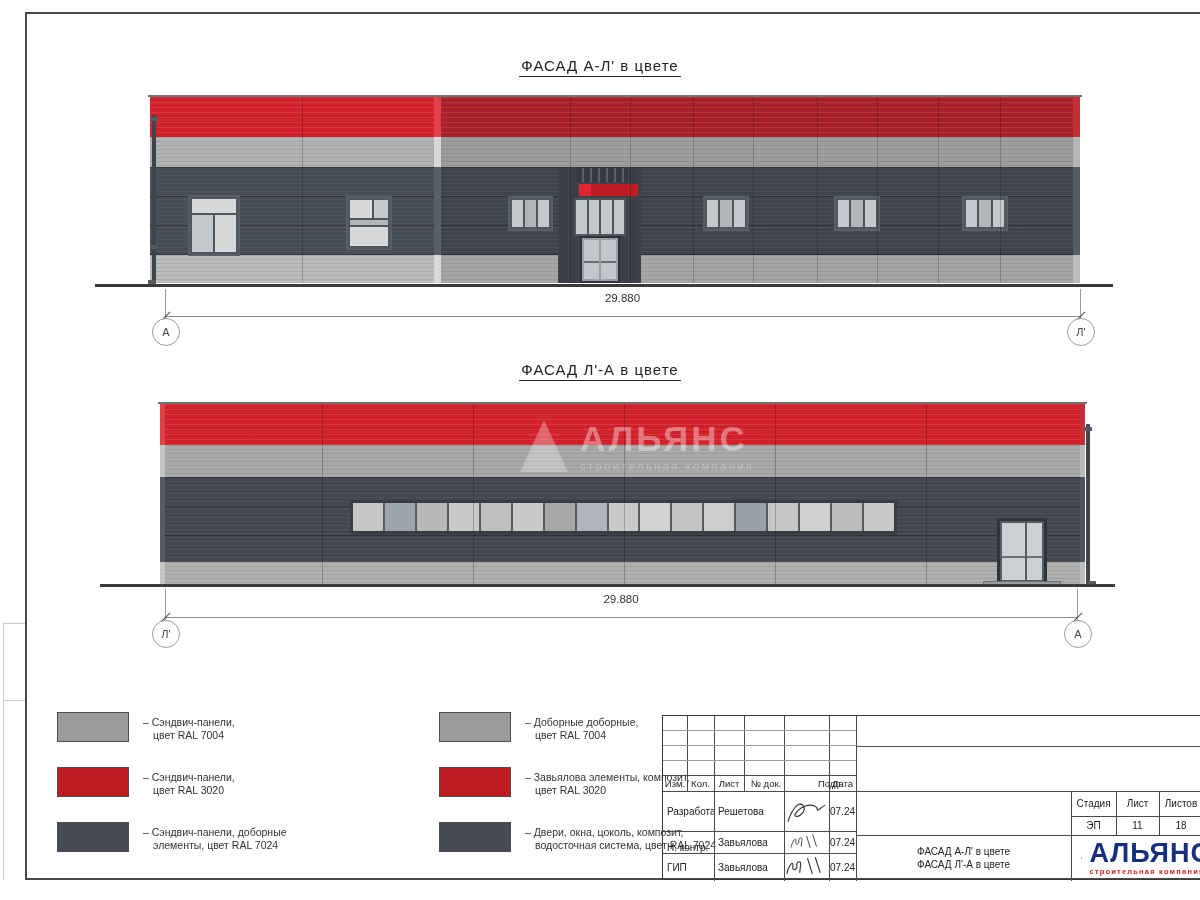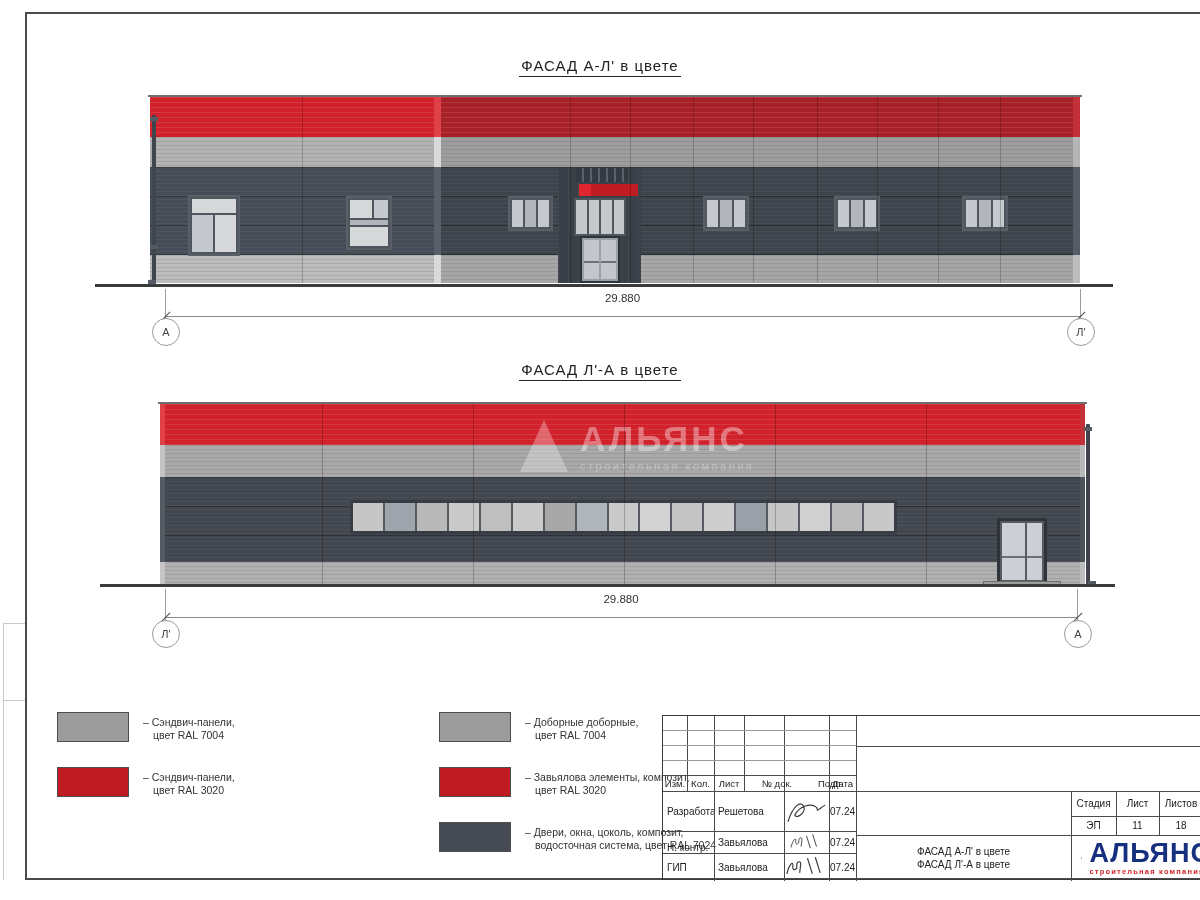--- a/index.html
+++ b/index.html
@@ -297,20 +297,27 @@
         <div class="legend-label">
           <div class="legend-line">– Сэндвич-панели,</div>
           <div class="legend-line indent">цвет RAL 7004</div>
         </div>
       </div>
       <div class="legend-row">
         <div class="legend-swatch" style="background: rgb(192, 27, 35);"></div>
         <div class="legend-label">
           <div class="legend-line">– Сэндвич-панели,</div>
           <div class="legend-line indent">цвет RAL 3020</div>
+        </div>
+      </div>
+      <div class="legend-row">
+        <div class="legend-swatch" style="background: rgb(69, 74, 84);"></div>
+        <div class="legend-label">
+          <div class="legend-line">– Сэндвич-панели, доборные</div>
+          <div class="legend-line indent">элементы, цвет RAL 7024</div>
         </div>
       </div>
     </div>
     <div class="legend-col">
       <div class="legend-row">
         <div class="legend-swatch" style="background: rgb(156, 156, 156);"></div>
         <div class="legend-label">
           <div class="legend-line">– Доборные доборные,</div>
           <div class="legend-line indent">цвет RAL 7004</div>
         </div>
@@ -369,21 +376,21 @@
     <div class="tb-line" style="left: 0px; top: 59px; width: 193px; height: 1px;"></div>
     <div class="tb-line" style="left: 0px; top: 75px; width: 540px; height: 1px;"></div>
     <div class="tb-line" style="left: 193px; top: 30px; width: 347px; height: 1px;"></div>
     <div class="tb-line" style="left: 408px; top: 100px; width: 132px; height: 1px;"></div>
     <div class="tb-line" style="left: 0px; top: 115px; width: 193px; height: 1px;"></div>
     <div class="tb-line" style="left: 193px; top: 119px; width: 347px; height: 1px;"></div>
     <div class="tb-line" style="left: 0px; top: 137px; width: 193px; height: 1px;"></div>
     <div class="tb-cell" style="left: 0px; top: 59px; width: 24px; height: 16px;">Изм.</div>
     <div class="tb-cell" style="left: 24px; top: 59px; width: 27px; height: 16px;">Кол.</div>
     <div class="tb-cell" style="left: 51px; top: 59px; width: 30px; height: 16px;">Лист</div>
-    <div class="tb-cell" style="left: 81px; top: 59px; width: 40px; height: 16px; padding-left: 13px;">№ док.</div>
+    <div class="tb-cell" style="left: 70px; top: 59px; width: 40px; height: 16px; padding-left: 13px;">№ док.</div>
     <div class="tb-cell" style="left: 121px; top: 59px; width: 45px; height: 16px; padding-left: 24px;">Подп.</div>
     <div class="tb-cell" style="left: 166px; top: 59px; width: 27px; height: 16px;">Дата</div>
     <div class="tb-cell left n10" style="left: 0px; top: 75px; width: 51px; height: 40px;">Разработал</div>
     <div class="tb-cell left n10" style="left: 51px; top: 75px; width: 70px; height: 40px;">Решетова</div>
     <div class="tb-cell n10" style="left: 166px; top: 75px; width: 27px; height: 40px;">07.24</div>
     <svg viewBox="0 0 44 26" class="tb-sig" style="left: 122px; top: 76px; width: 43px; height: 38px; position: absolute;">
       <path d="M3 24 C8 8 16 2 19 8 C22 14 12 22 10 17 C14 9 26 4 32 9 C35 12 29 15 41 7" fill="none" stroke="#3a3a3a" stroke-width="1.2"></path>
     </svg>
     <div class="tb-cell left n10" style="left: 0px; top: 120px; width: 51px; height: 22px;">Н. контр.</div>
     <div class="tb-cell left n10" style="left: 51px; top: 115px; width: 70px; height: 22px;">Завьялова</div>

